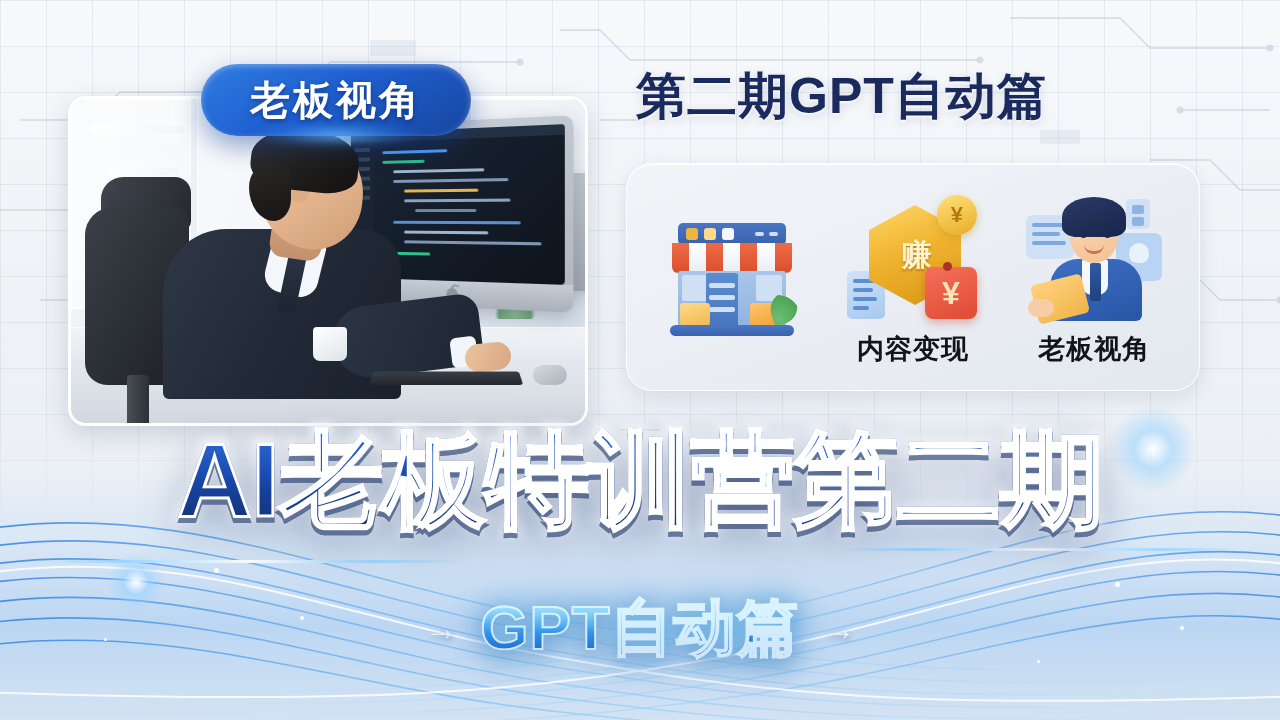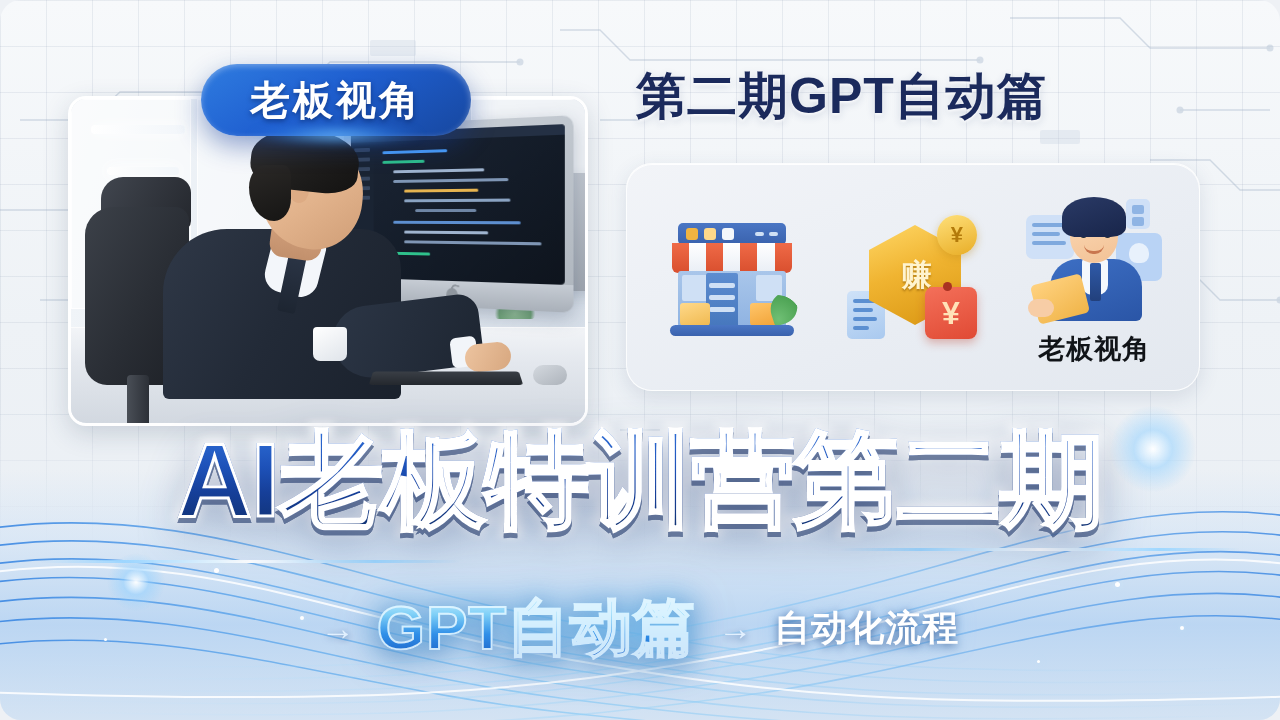--- a/index.html
+++ b/index.html
@@ -5,21 +5,20 @@
   * { margin:0; padding:0; box-sizing:border-box; }
   body {
     width:1280px; height:720px; overflow:hidden;
     font-family:"Liberation Sans", sans-serif;
     background:#eef1f5;
   }
   #poster {
     position:relative; width:1280px; height:720px; overflow:hidden;
     background:
       linear-gradient(180deg,#f7f9fb 0%,#eef2f6 45%,#e8edf3 100%);
-    border-radius: 21px;
   }
 
   
   .circuit { position:absolute; inset:0; z-index:0; opacity:.55; }
   .bg-grid {
     position:absolute; inset:0; z-index:0;
     background-image:
       linear-gradient(to right, rgba(150,165,185,.17) 1px, transparent 1px),
       linear-gradient(to bottom, rgba(150,165,185,.17) 1px, transparent 1px);
     background-size:46px 46px;
@@ -517,20 +516,21 @@
             <i style="top:17px;width:20px;"></i>
             <i style="top:26px;width:24px;"></i>
             <i style="top:35px;width:16px;"></i>
           </div>
         <div class="hex">
             <b>赚</b>
           </div>
         <div class="coin">¥</div>
         <div class="ytag">¥</div>
       </div>
+      <div class="feature-label">内容变现</div>
     </div>
 
     <div class="feature">
       <div class="feature-icon">
         <div class="c-bubble">
             <i style="top:8px;width:34px;"></i>
             <i style="top:17px;width:28px;"></i>
             <i style="top:26px;width:34px;"></i>
           </div>
         <div class="c-chip">
@@ -604,16 +604,15 @@
 
   <div class="title-glow">AI老板特训营第二期</div>
   <div class="main-title">AI老板特训营第二期</div>
   <div class="spark" style="left:1108px; top:404px;"></div>
   <div class="spark" style="left:106px; top:552px; width:60px; height:60px;"></div>
 
   <div class="bottom-bar">
     <span class="arrow-icon">→</span>
     <span class="tagline-center">GPT自动篇</span>
     <span class="arrow-icon">→</span>
-    <span class="tagline-side">自动化流程</span>
   </div>
 
 </div>
 
 </body></html>

